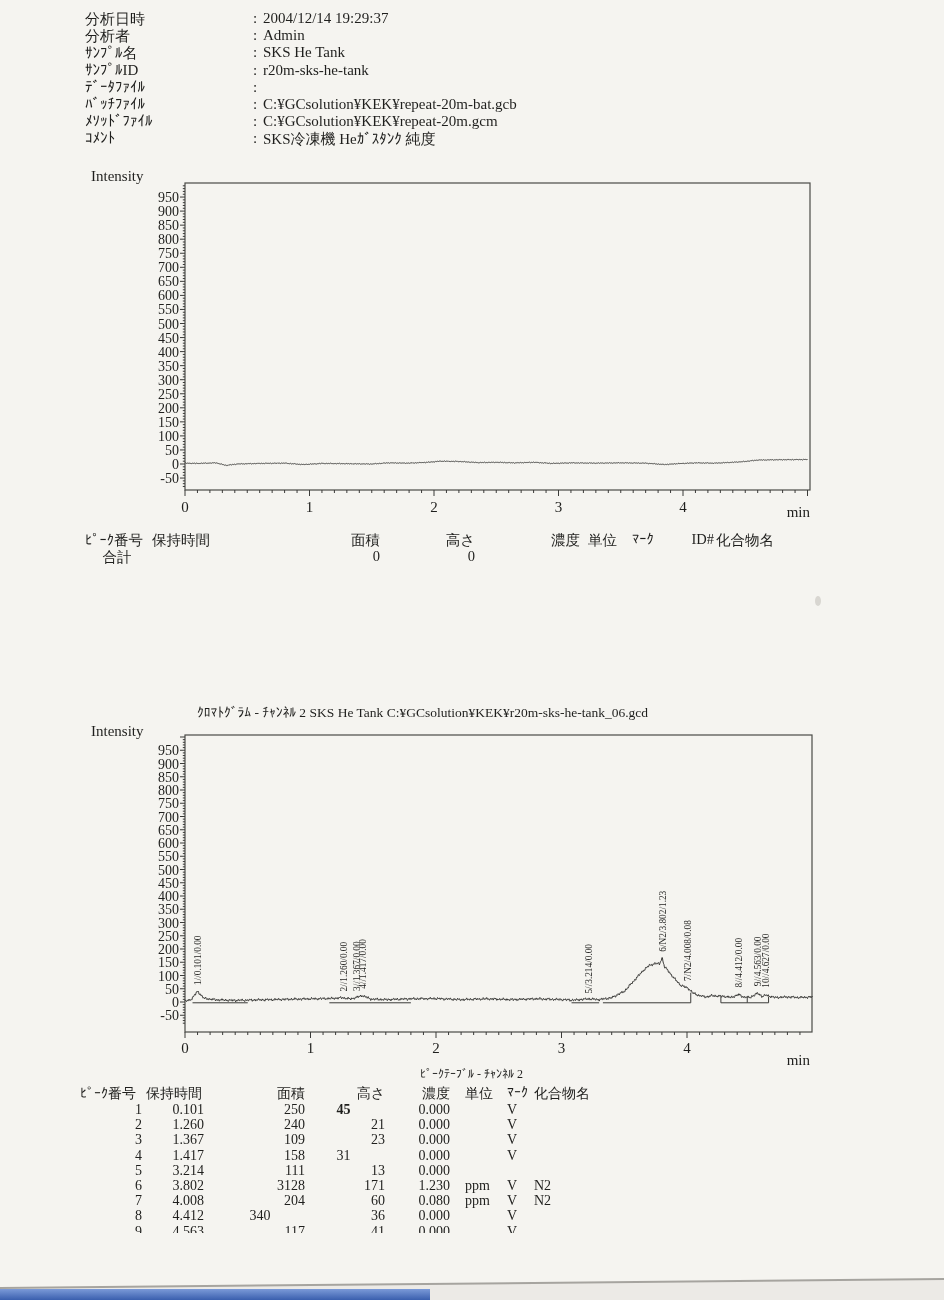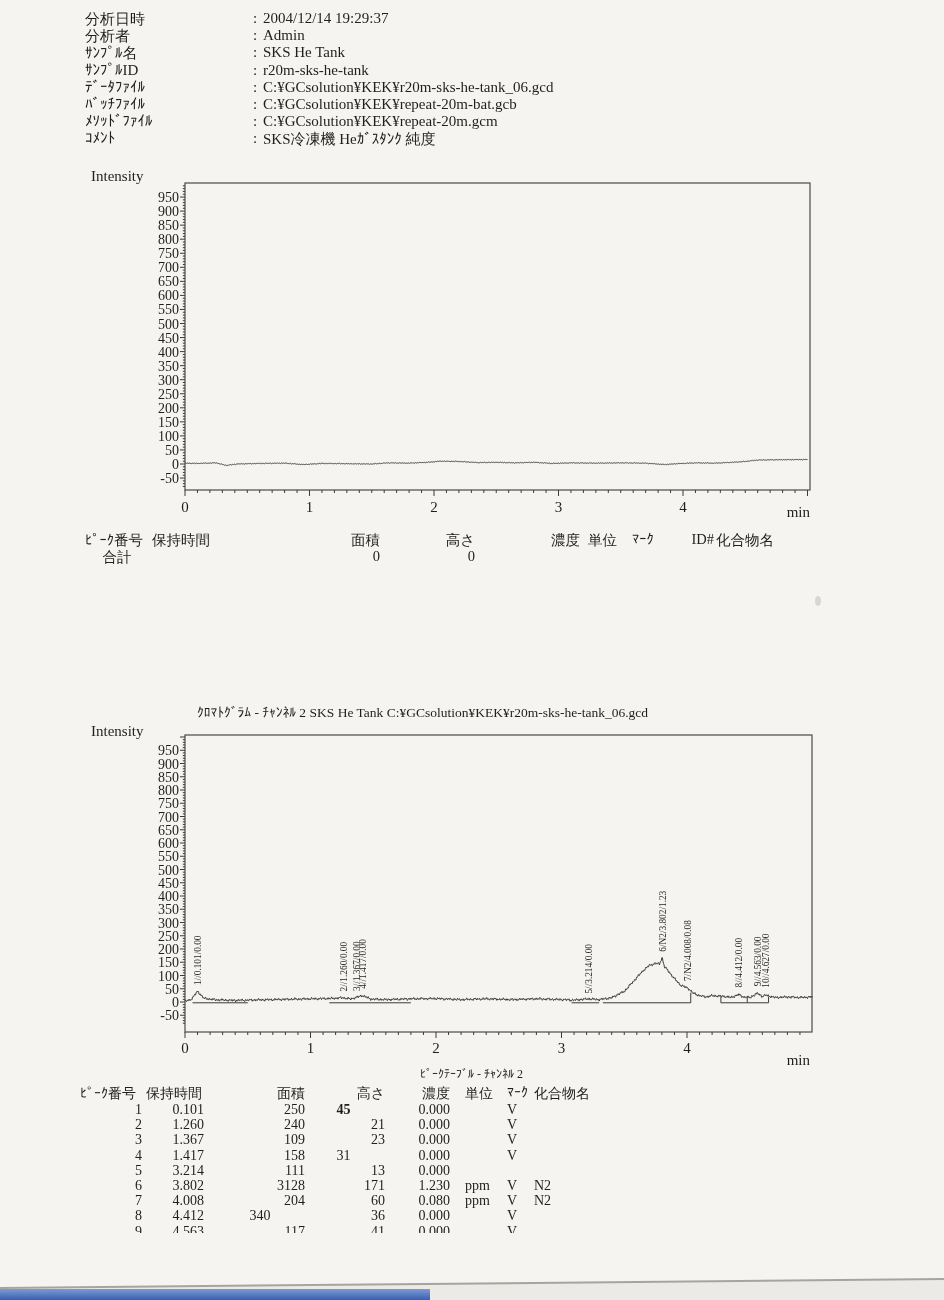--- a/index.html
+++ b/index.html
@@ -42,21 +42,20 @@
         <span class="info-value">SKS He Tank</span>
       </div>
       <div class="info-row" style="top: 61.6px;">
         <span class="info-label">ｻﾝﾌﾟﾙID</span>
         <span class="info-colon">:</span>
         <span class="info-value">r20m-sks-he-tank</span>
       </div>
       <div class="info-row" style="top: 78.8px;">
         <span class="info-label">ﾃﾞｰﾀﾌｧｲﾙ</span>
         <span class="info-colon">:</span>
-        <span class="info-value">C:¥GCsolution¥KEK¥r20m-sks-he-tank_06.gcd</span>
       </div>
       <div class="info-row" style="top: 96px;">
         <span class="info-label">ﾊﾞｯﾁﾌｧｲﾙ</span>
         <span class="info-colon">:</span>
         <span class="info-value">C:¥GCsolution¥KEK¥repeat-20m-bat.gcb</span>
       </div>
       <div class="info-row" style="top: 113.2px;">
         <span class="info-label">ﾒｿｯﾄﾞﾌｧｲﾙ</span>
         <span class="info-colon">:</span>
         <span class="info-value">C:¥GCsolution¥KEK¥repeat-20m.gcm</span>

